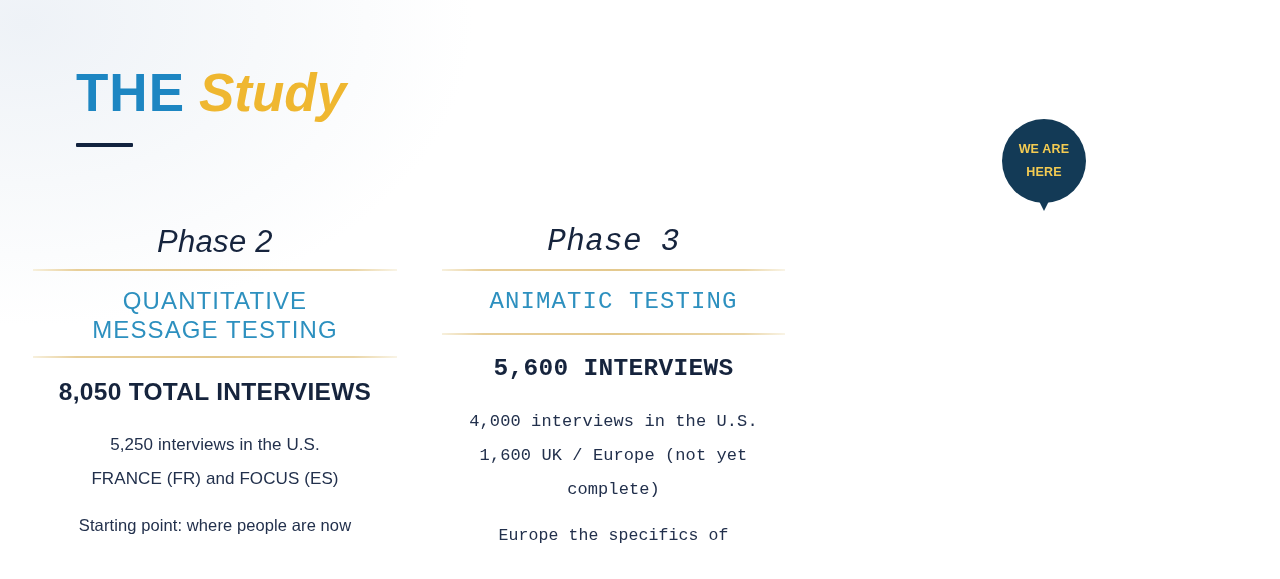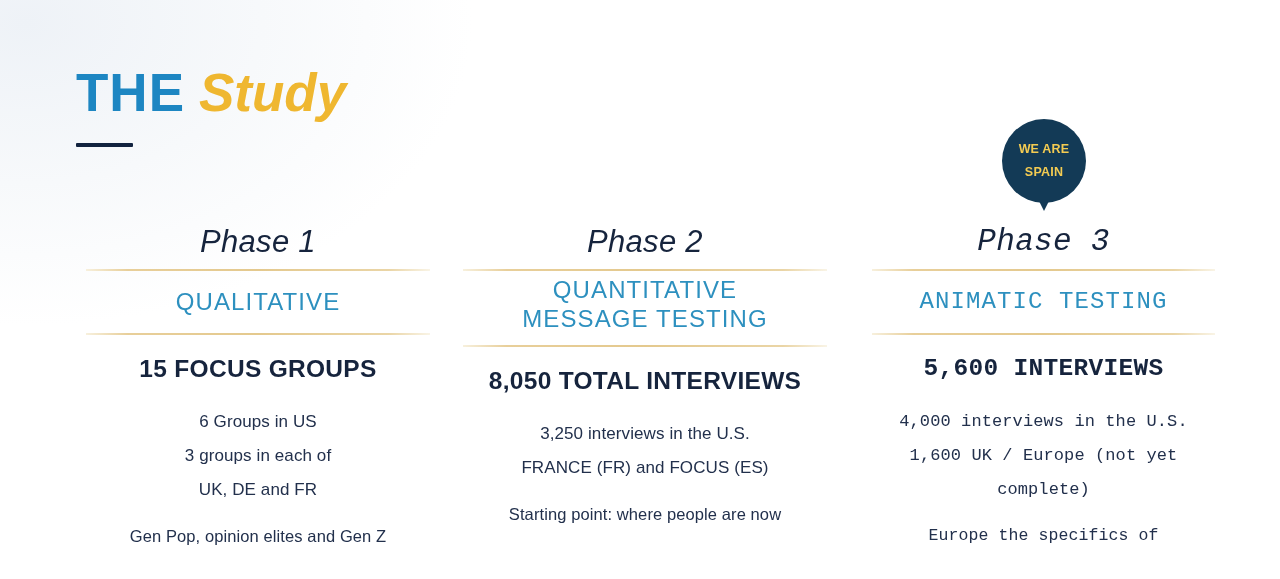--- a/index.html
+++ b/index.html
@@ -139,21 +139,21 @@
   }
 
   .method {
     color: #2d90bf;
     font-size: 24px;
     line-height: 29px;
     letter-spacing: 1.1px;
     padding: 16px 0 17px 0;
     white-space: pre-line;
   }
-  .method.two-line { padding: 4px 0 12px 0; }
+  .method.two-line { padding: 15px 0 12px 0; }
 
   .headline {
     color: #16243d;
     font-weight: bold;
     font-size: 24.5px;
     line-height: 32px;
     letter-spacing: 0.3px;
     padding-top: 18px;
   }
 
@@ -185,49 +185,36 @@
       <span class="title-the">THE</span><span class="title-study">Study</span>
     </div>
   </div>
   <div class="title-rule"></div>
 
   <div class="pin">
     <div class="pin-tail"></div>
     <div class="pin-bubble"></div>
     <div class="pin-text">
       <span>WE ARE</span>
-      <span>SPAIN</span>
+      <span>HERE</span>
     </div>
   </div>
 
   <div class="columns">
 
-    <div class="col col-1">
-      <div class="phase-name">Phase 1</div>
-      <div class="rule-gold"></div>
-      <div class="method">QUALITATIVE</div>
-      <div class="rule-gold"></div>
-      <div class="headline">15 FOCUS GROUPS</div>
-      <div class="details">
-        <div class="line">6  Groups in US</div>
-        <div class="line">3 groups in each of</div>
-        <div class="line">UK, DE and FR</div>
-      </div>
-      <div class="note">Gen Pop, opinion elites and Gen Z</div>
-    </div>
 
     <div class="col col-2">
       <div class="phase-name">Phase 2</div>
       <div class="rule-gold"></div>
       <div class="method two-line">QUANTITATIVE
 MESSAGE TESTING</div>
       <div class="rule-gold"></div>
       <div class="headline">8,050 TOTAL INTERVIEWS</div>
       <div class="details">
-        <div class="line">3,250 interviews in the U.S.</div>
+        <div class="line">5,250 interviews in the U.S.</div>
         <div class="line">FRANCE (FR) and FOCUS (ES)</div>
       </div>
       <div class="note">Starting point: where people are now</div>
     </div>
 
     <div class="col col-3">
       <div class="phase-name">Phase 3</div>
       <div class="rule-gold"></div>
       <div class="method">ANIMATIC TESTING</div>
       <div class="rule-gold"></div>

